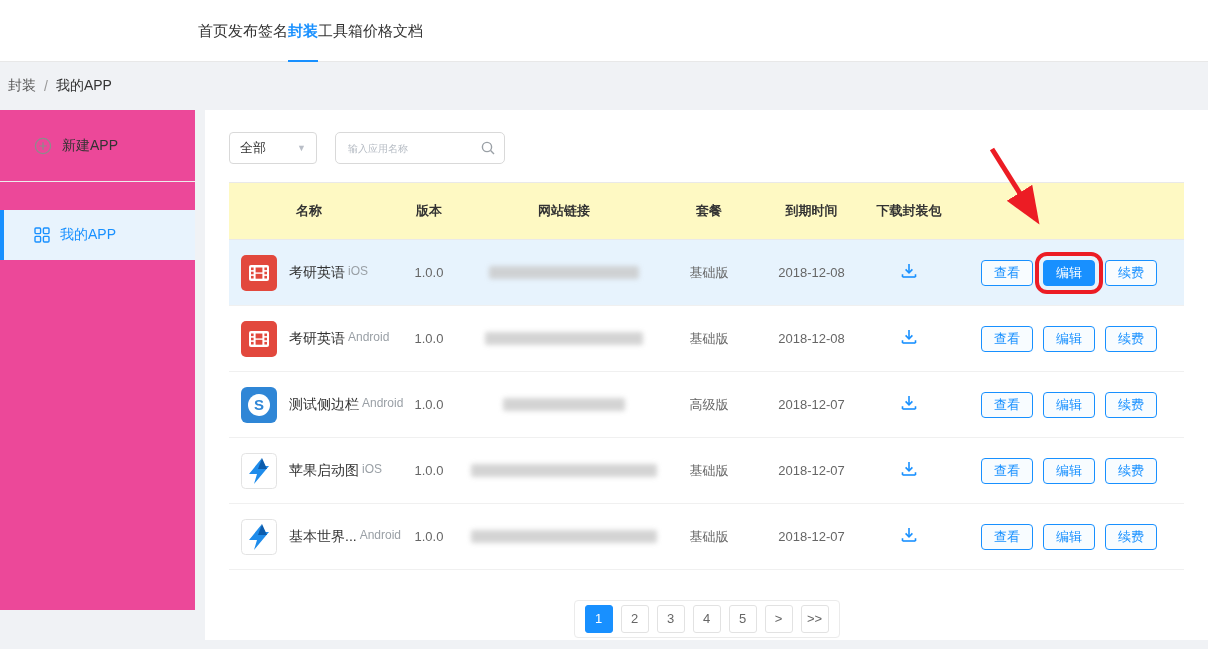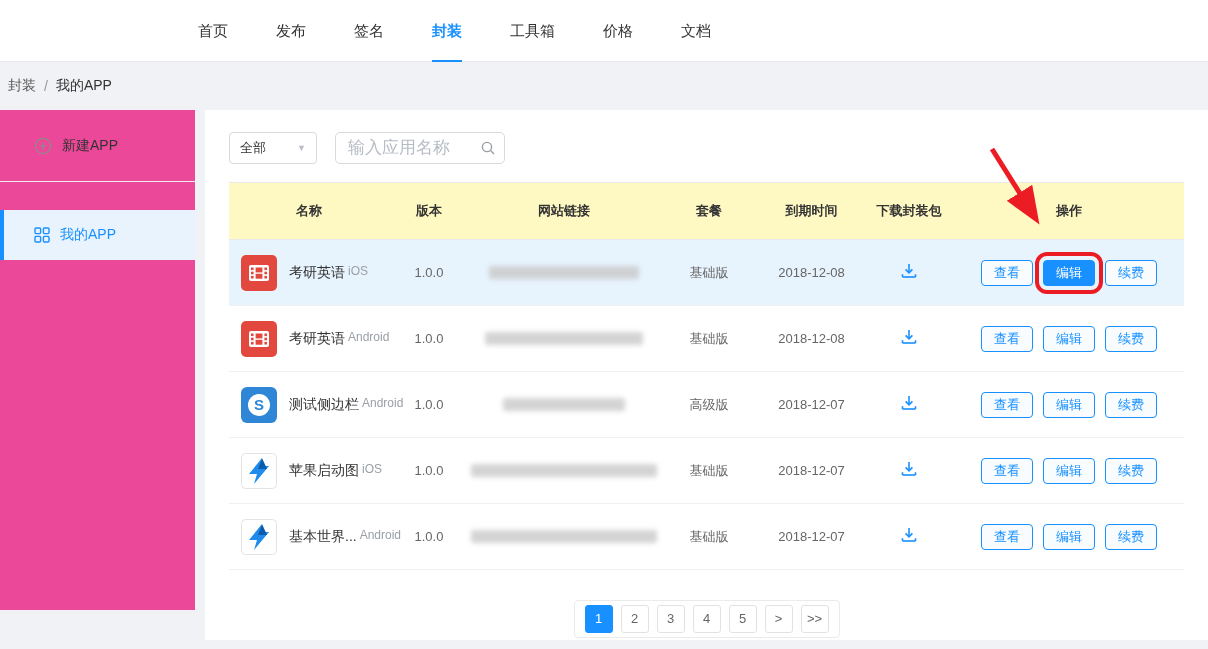--- a/index.html
+++ b/index.html
@@ -10,21 +10,21 @@
     position:relative;
     overflow:hidden;
     color:#333;
   }
   [data-interactable="true"] { cursor:pointer; }
 
   
   .topnav {
     position:absolute; top:0; left:0; width:1208px; height:62px;
     background:#fff; border-bottom:1px solid #e8e8e8;
-    display:flex; align-items:stretch; padding-left:198px; gap:48px;
+    display:flex; align-items:stretch; padding-left:198px; 
     z-index:2;
   }
   .topnav .nav-item {
     font-size:15px; color:#333; display:flex; align-items:center; height:62px;
   }
   .topnav .nav-item.active {
     color:#1890ff; box-shadow: inset 0 -2px 0 #1890ff; font-weight:bold;
   }
 
   
@@ -63,21 +63,21 @@
   .toolbar { display:flex; gap:18px; margin-left:24px; }
   .select-box {
     width:88px; height:32px; border:1px solid #d9d9d9; border-radius:4px;
     display:flex; align-items:center; justify-content:space-between;
     padding:0 10px; font-size:13px; color:#333; background:#fff;
   }
   .select-caret { color:#b9bec7; font-size:9px; }
   .search-box { position:relative; }
   .search-box input {
     width:170px; height:32px; border:1px solid #d9d9d9; border-radius:5px;
-    padding:0 30px 0 12px; font-size:17px; color:#333; outline:none;
+    padding:0 30px 0 12px; font-size:10px; color:#333; outline:none;
     font-family:inherit;
   }
   .search-box input::placeholder { color:#b6bcc4; }
   .search-icon { position:absolute; right:9px; top:8px; }
 
   
   .table { margin:18px 24px 0 24px; width:955px; }
   .thead {
     display:flex; align-items:center; height:58px;
     background:#fef9c3; border-top:1px solid #e9e9e9; border-bottom:1px solid #e9e9e9;
@@ -200,21 +200,20 @@
   </div>
 
   <div class="table" data-interactable="false">
     <div class="thead" data-interactable="false">
       <div class="cell c-name" data-interactable="false">名称</div>
       <div class="cell c-ver" data-interactable="false">版本</div>
       <div class="cell c-link" data-interactable="false">网站链接</div>
       <div class="cell c-plan" data-interactable="false">套餐</div>
       <div class="cell c-exp" data-interactable="false">到期时间</div>
       <div class="cell c-dl" data-interactable="false">下载封装包</div>
-      <div class="cell c-act" data-interactable="false">操作</div>
     </div>
 
     <div class="trow hl" data-interactable="true">
       <div class="cell c-name">
         <span class="appicon" data-interactable="false">
           <svg width="36" height="36" viewBox="0 0 36 36">
               <rect width="36" height="36" rx="5" fill="#e2483d"></rect>
               <rect x="8" y="10" width="20" height="16" rx="2" fill="#fff"></rect>
               <g fill="#e2483d">
                 <rect x="10" y="12.5" width="2.6" height="2.6"></rect>

